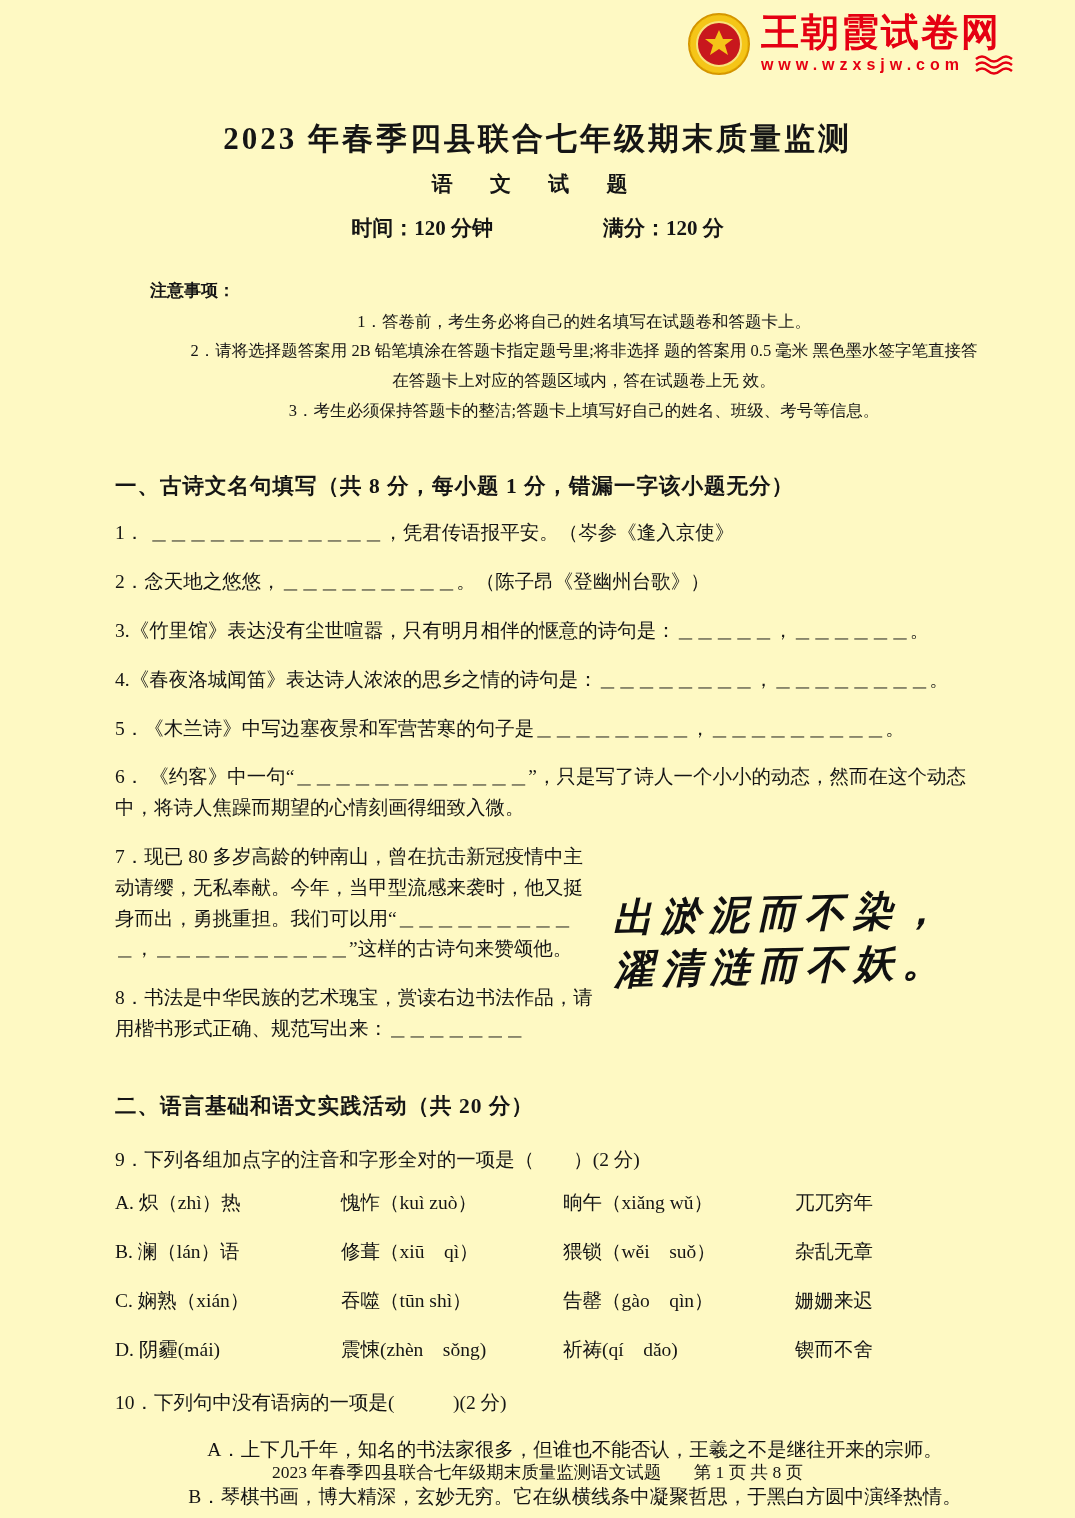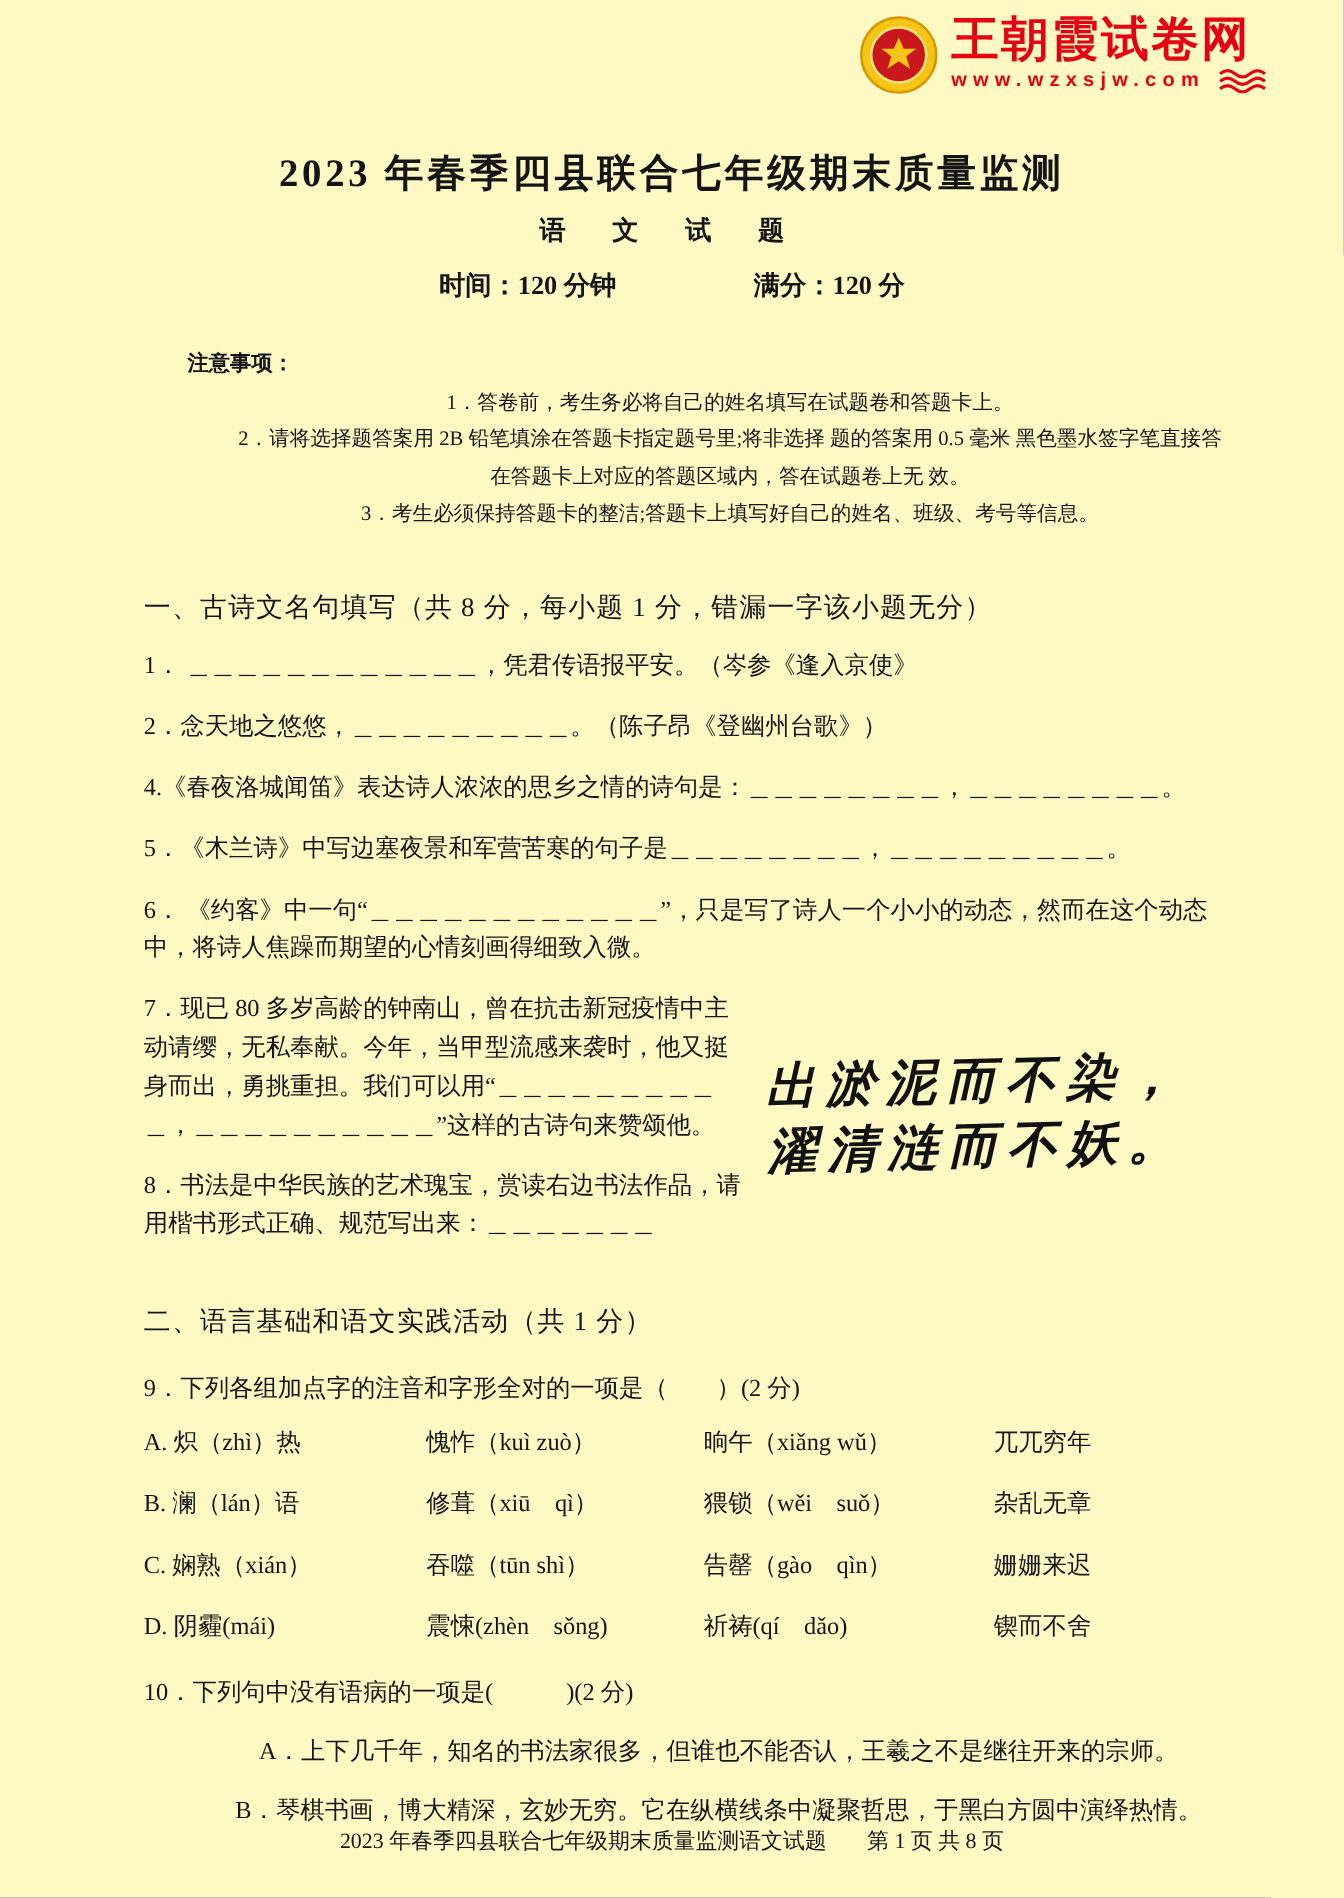--- a/index.html
+++ b/index.html
@@ -46,21 +46,21 @@
   }
 
   
   .notice { margin:34px 95px 0 150px; font-size:16.5px; line-height:1.8; }
   .notice-heading { font-weight:bold; font-size:17px; }
   .notice-item { padding-left:38px;text-align:center; }
 
   
   .sec-heading {
     margin:46px 60px 0 115px;
-    font-size:21.5px; font-weight:normal; letter-spacing:1px;
+    font-size:21.5px; font-weight:bold; letter-spacing:1px;
   }
   .qwrap { margin:6px 100px 0 115px; }
   .q { margin-top:18px; font-size:19.5px; line-height:1.58; }
 
   
   .calli {
     float:right; width:362px; margin:64px 0 8px 20px;
     transform:rotate(-1.5deg);
   }
   .calli-line {
@@ -125,34 +125,35 @@
     <div class="notice-item">1．答卷前，考生务必将自己的姓名填写在试题卷和答题卡上。</div>
     <div class="notice-item">2．请将选择题答案用 2B 铅笔填涂在答题卡指定题号里;将非选择 题的答案用 0.5 毫米 黑色墨水签字笔直接答在答题卡上对应的答题区域内，答在试题卷上无 效。</div>
     <div class="notice-item">3．考生必须保持答题卡的整洁;答题卡上填写好自己的姓名、班级、考号等信息。</div>
   </div>
 
   <div class="sec-heading">一、古诗文名句填写（共 8 分，每小题 1 分，错漏一字该小题无分）</div>
 
   <div class="qwrap clearfix">
     <div class="q">1．  ＿＿＿＿＿＿＿＿＿＿＿＿，凭君传语报平安。（岑参《逢入京使》</div>
     <div class="q">2．念天地之悠悠，＿＿＿＿＿＿＿＿＿。（陈子昂《登幽州台歌》）</div>
+    <div class="q">3.《竹里馆》表达没有尘世喧嚣，只有明月相伴的惬意的诗句是：＿＿＿＿＿，＿＿＿＿＿＿。</div>
     <div class="q">4.《春夜洛城闻笛》表达诗人浓浓的思乡之情的诗句是：＿＿＿＿＿＿＿＿，＿＿＿＿＿＿＿＿。</div>
     <div class="q">5．《木兰诗》中写边塞夜景和军营苦寒的句子是＿＿＿＿＿＿＿＿，＿＿＿＿＿＿＿＿＿。</div>
     <div class="q">6． 《约客》中一句“＿＿＿＿＿＿＿＿＿＿＿＿”，只是写了诗人一个小小的动态，然而在这个动态中，将诗人焦躁而期望的心情刻画得细致入微。</div>
 
     <div class="calli">
       <div class="calli-line">出淤泥而不染，</div>
       <div class="calli-line">濯清涟而不妖。</div>
     </div>
 
     <div class="q">7．现已 80 多岁高龄的钟南山，曾在抗击新冠疫情中主动请缨，无私奉献。今年，当甲型流感来袭时，他又挺身而出，勇挑重担。我们可以用“＿＿＿＿＿＿＿＿＿＿，＿＿＿＿＿＿＿＿＿＿”这样的古诗句来赞颂他。</div>
     <div class="q">8．书法是中华民族的艺术瑰宝，赏读右边书法作品，请用楷书形式正确、规范写出来：＿＿＿＿＿＿＿</div>
   </div>
 
-  <div class="sec-heading">二、语言基础和语文实践活动（共 1 分）</div>
+  <div class="sec-heading">二、语言基础和语文实践活动（共 20 分）</div>
 
   <div class="stem">9．下列各组加点字的注音和字形全对的一项是（　　）(2 分)</div>
   <div class="optgrid">
     <div class="opt-cell"><span>A.</span> <span>炽（zhì）热</span></div>
     <div class="opt-cell">愧怍（kuì zuò）</div>
     <div class="opt-cell">晌午（xiǎng wǔ）</div>
     <div class="opt-cell">兀兀穷年</div>
 
     <div class="opt-cell"><span>B.</span> <span>澜（lán）语</span></div>
     <div class="opt-cell">修葺（xiū　qì）</div>

